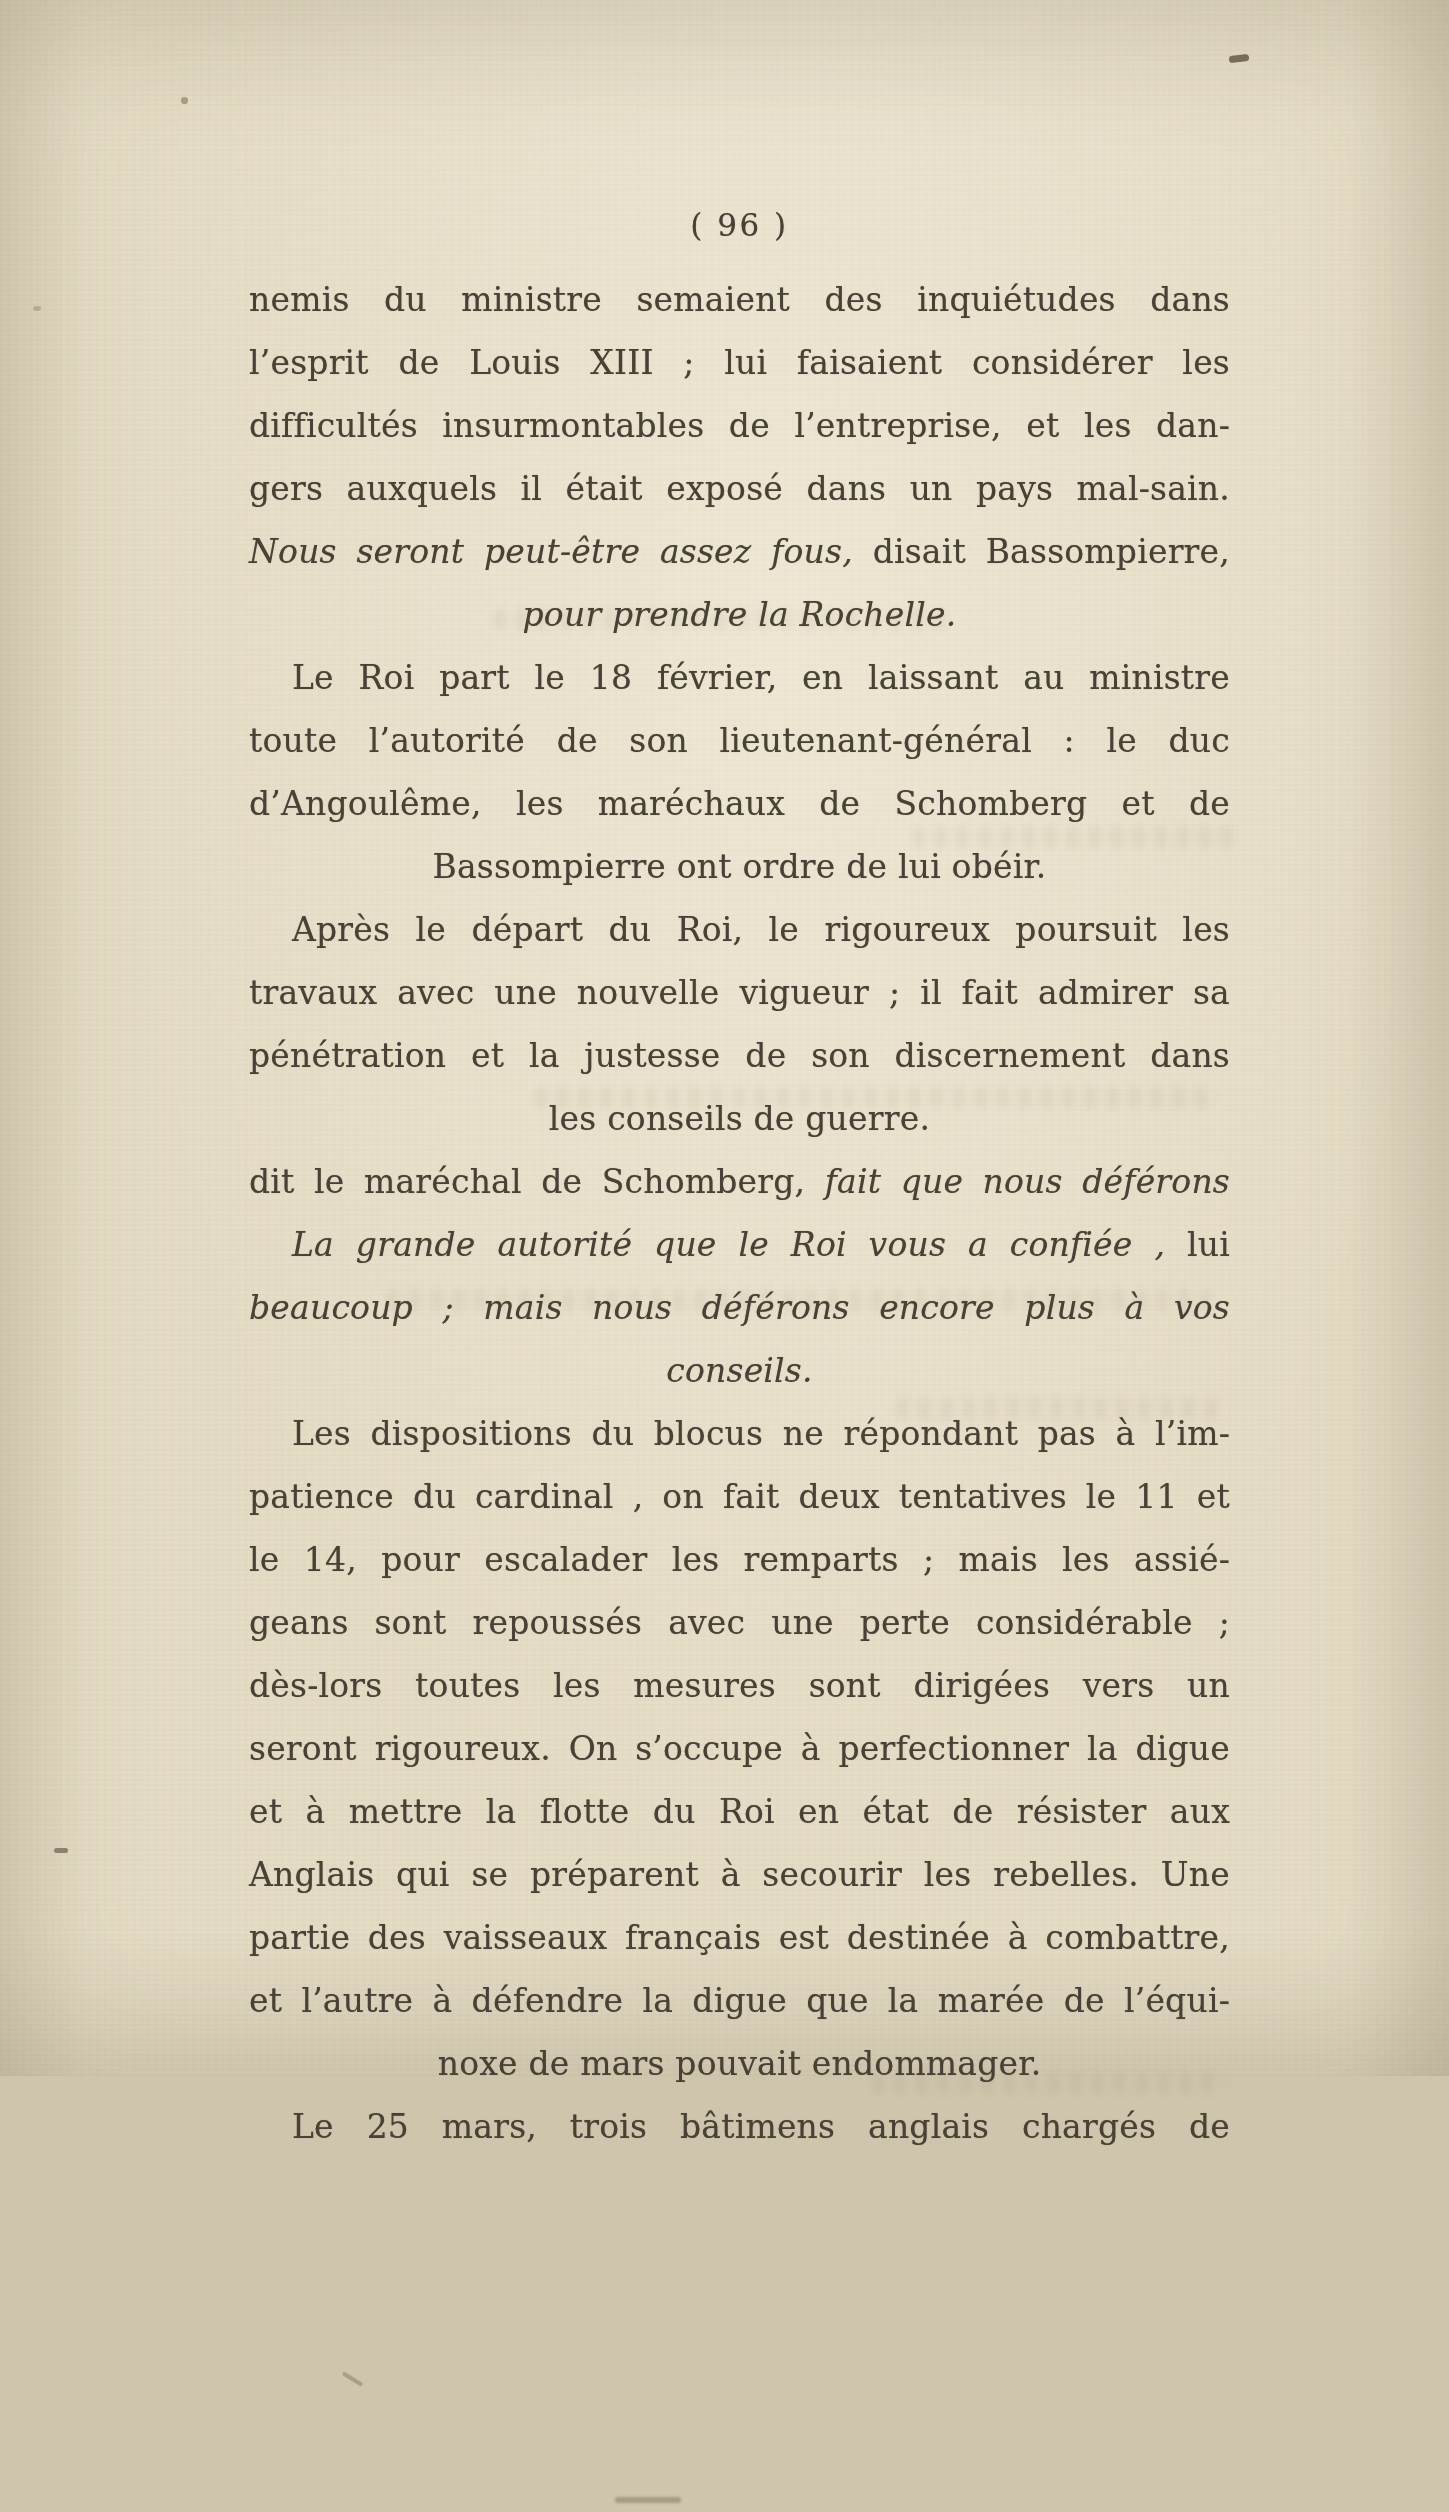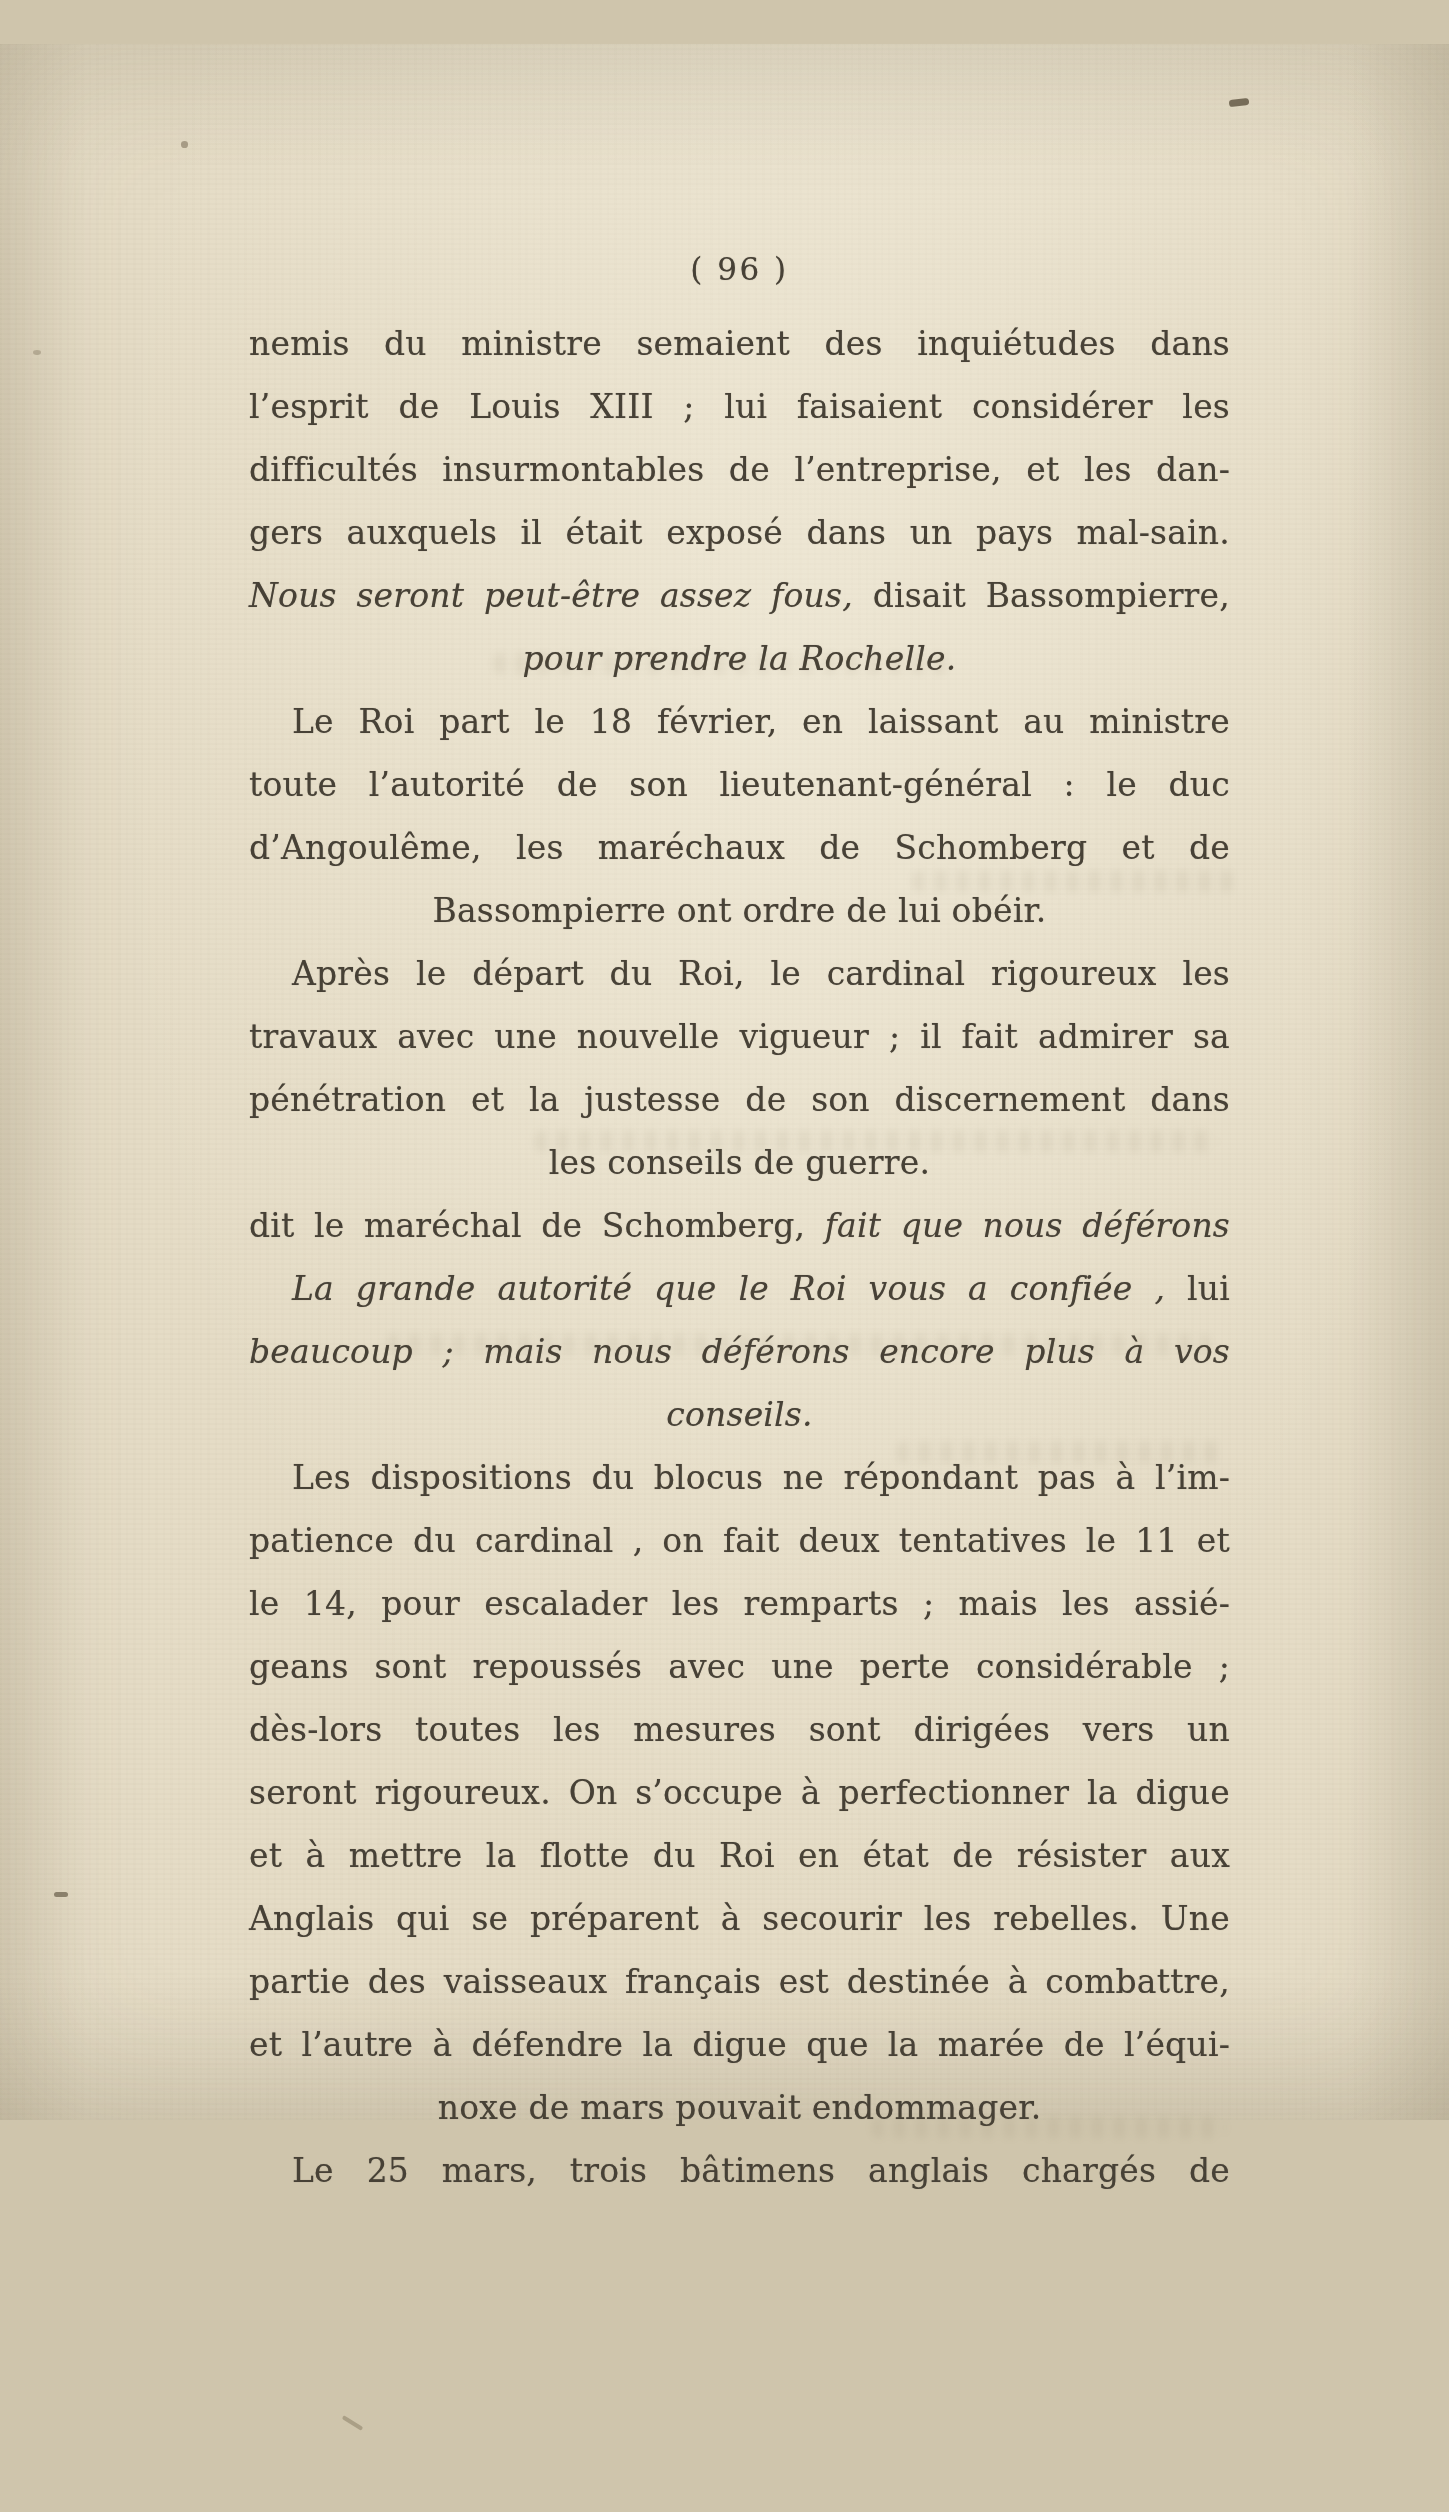--- a/index.html
+++ b/index.html
@@ -15,21 +15,20 @@
   .page{
     position:relative;width:1449px;height:2076px;
     background:
       radial-gradient(ellipse at 54% 30%, rgba(255,252,240,.35), rgba(255,252,240,0) 62%),
       linear-gradient(90deg, rgba(120,105,75,.10), rgba(120,105,75,0) 6%, rgba(120,105,75,0) 93%, rgba(110,98,70,.12)),
       linear-gradient(0deg, rgba(110,98,70,.10), rgba(110,98,70,0) 7%, rgba(110,98,70,0) 94%, rgba(110,98,70,.06)),
       repeating-linear-gradient(0deg, rgba(125,110,82,.028) 0 1.6px, rgba(0,0,0,0) 1.6px 5px),
       repeating-linear-gradient(90deg, rgba(125,110,82,.018) 0 2.5px, rgba(0,0,0,0) 2.5px 7.4px),
       var(--paper);
     box-shadow:inset 0 0 148px rgba(105,92,64,.18);
-    margin-top:44px;
   }
   .pagenum{
     position:absolute;top:207px;left:249px;width:981px;
     text-align:center;font-size:31px;color:var(--ink);
     letter-spacing:2.5px;
     text-shadow:0 0 0.8px rgba(60,54,45,.5);
   }
   .text-block{
     position:absolute;top:268px;left:249px;width:981px;
     font-size:33px;line-height:63px;color:var(--ink);
@@ -59,21 +58,21 @@
       <div class="line j"><span class="ro">nemis du ministre semaient des inquiétudes dans</span></div>
       <div class="line j"><span class="ro">l’esprit de Louis XIII ; lui faisaient considérer les</span></div>
       <div class="line j"><span class="ro">difficultés insurmontables de l’entreprise, et les dan-</span></div>
       <div class="line j"><span class="ro">gers auxquels il était exposé dans un pays mal-sain.</span></div>
       <div class="line j"><span class="it">Nous seront peut-être assez fous,</span><span class="ro"> disait Bassompierre,</span></div>
       <div class="line"><span class="it">pour prendre la Rochelle.</span></div>
       <div class="line j ind"><span class="ro">Le Roi part le 18 février, en laissant au ministre</span></div>
       <div class="line j"><span class="ro">toute l’autorité de son lieutenant-général : le duc</span></div>
       <div class="line j"><span class="ro">d’Angoulême, les maréchaux de Schomberg et de</span></div>
       <div class="line"><span class="ro">Bassompierre ont ordre de lui obéir.</span></div>
-      <div class="line j ind"><span class="ro">Après le départ du Roi, le cardinal rigoureux les</span></div>
+      <div class="line j ind"><span class="ro">Après le départ du Roi, le rigoureux poursuit les</span></div>
       <div class="line j"><span class="ro">travaux avec une nouvelle vigueur ; il fait admirer sa</span></div>
       <div class="line j"><span class="ro">pénétration et la justesse de son discernement dans</span></div>
       <div class="line"><span class="ro">les conseils de guerre.</span></div>
       <div class="line j"><span class="ro">dit le maréchal de Schomberg,</span><span class="it"> fait que nous déférons</span></div>
       <div class="line j ind"><span class="it">La grande autorité que le Roi vous a confiée ,</span><span class="ro"> lui</span></div>
       <div class="line j"><span class="it">beaucoup ; mais nous déférons encore plus à vos</span></div>
       <div class="line"><span class="it">conseils.</span></div>
       <div class="line j ind"><span class="ro">Les dispositions du blocus ne répondant pas à l’im-</span></div>
       <div class="line j"><span class="ro">patience du cardinal , on fait deux tentatives le 11 et</span></div>
       <div class="line j"><span class="ro">le 14, pour escalader les remparts ; mais les assié-</span></div>

